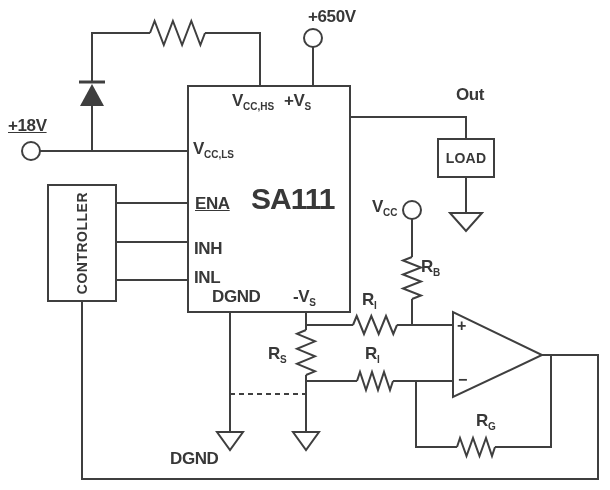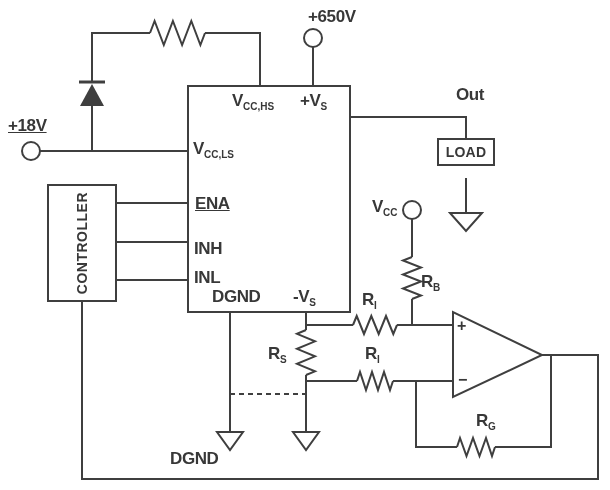--- a/index.html
+++ b/index.html
@@ -35,21 +35,21 @@
     font-size: 30px;
     letter-spacing: -1px;
   }
   .opamp-sign {
     font-size: 16px;
     letter-spacing: 0;
   }
   .load-box {
     position: absolute;
     left: 437px; top: 138px;
-    width: 58px; height: 28px;
+    width: 58px; height: 40px;
     border: 2px solid #3f3f3f;
     box-sizing: border-box;
     display: flex;
     align-items: center;
     justify-content: center;
     font-weight: bold;
     font-size: 14px;
     letter-spacing: 0.2px;
   }
   .controller-box {
@@ -163,35 +163,36 @@
   <div class="lbl" style="left:286px; top:8px;margin-left:22px;">+650V</div>
   <div class="lbl" style="left:8px; top:117px;text-decoration:underline;">+18V</div>
   <div class="lbl" style="left:372px; top:198px;">
     <span>V</span><span class="sub">CC</span>
   </div>
   <div class="lbl" style="left:456px; top:86px;">Out</div>
 
   <div class="lbl" style="left:232px; top:92px;">
     <span>V</span><span class="sub">CC,HS</span>
   </div>
-  <div class="lbl" style="left:300px; top:92px;">
+  <div class="lbl" style="left:284px; top:92px;">
     <span>+V</span><span class="sub">S</span>
   </div>
   <div class="lbl" style="left:193px; top:140px;">
     <span>V</span><span class="sub">CC,LS</span>
   </div>
   <div class="lbl" style="left:195px; top:195px;text-decoration:underline;">ENA</div>
   <div class="lbl" style="left:194px; top:240px;">INH</div>
   <div class="lbl" style="left:194px; top:269px;text-align:center;">INL</div>
   <div class="lbl" style="left:212px; top:288px;">DGND</div>
   <div class="lbl" style="left:293px; top:288px;">
     <span>-V</span><span class="sub">S</span>
   </div>
-
-  <div class="lbl" style="left:421px; top:273px;">
+  <div class="lbl chip-name" style="left:251px; top:184px;">SA111</div>
+
+  <div class="lbl" style="left:421px; top:258px;">
     <span>R</span><span class="sub">B</span>
   </div>
   <div class="lbl" style="left:362px; top:291px;">
     <span>R</span><span class="sub">I</span>
   </div>
   <div class="lbl" style="left:365px; top:345px;">
     <span>R</span><span class="sub">I</span>
   </div>
   <div class="lbl" style="left:268px; top:345px;">
     <span>R</span><span class="sub">S</span>

